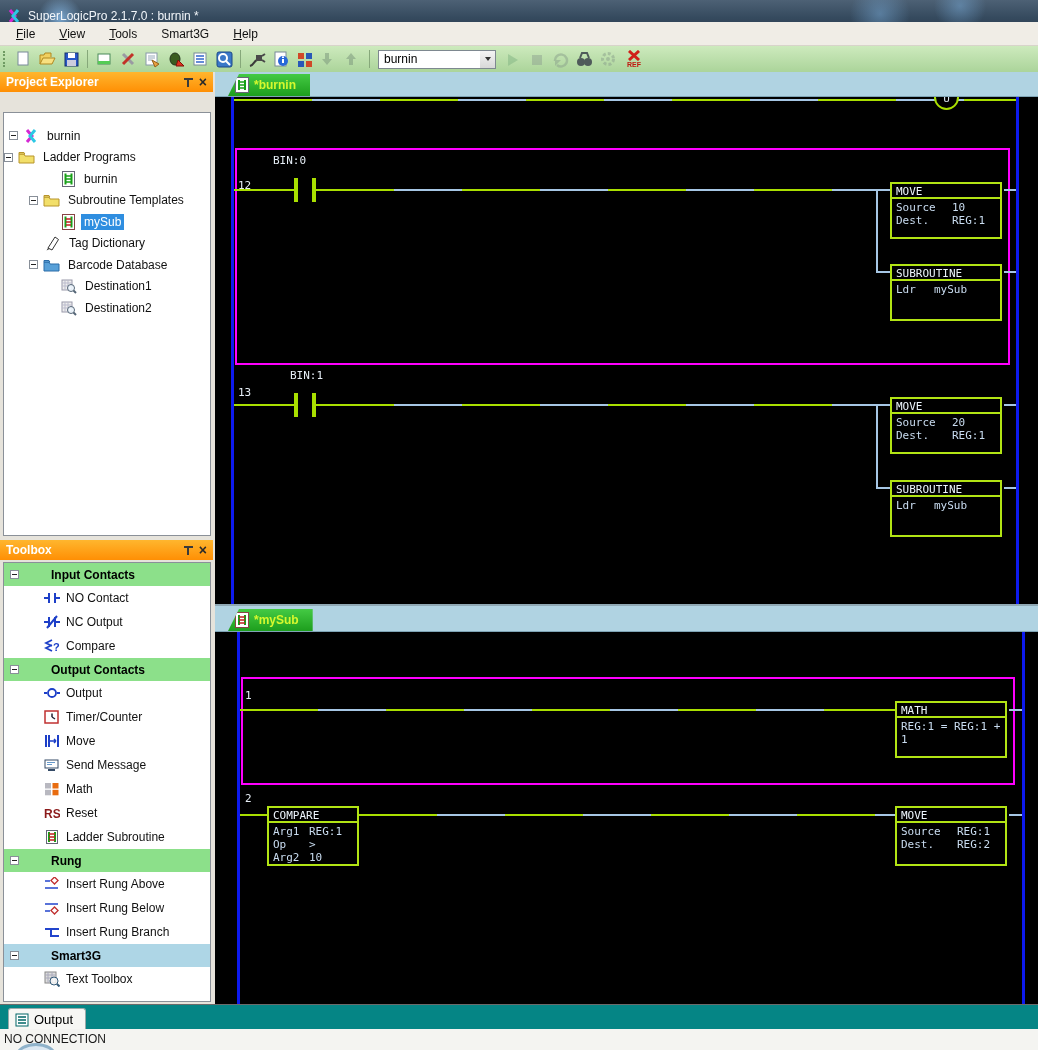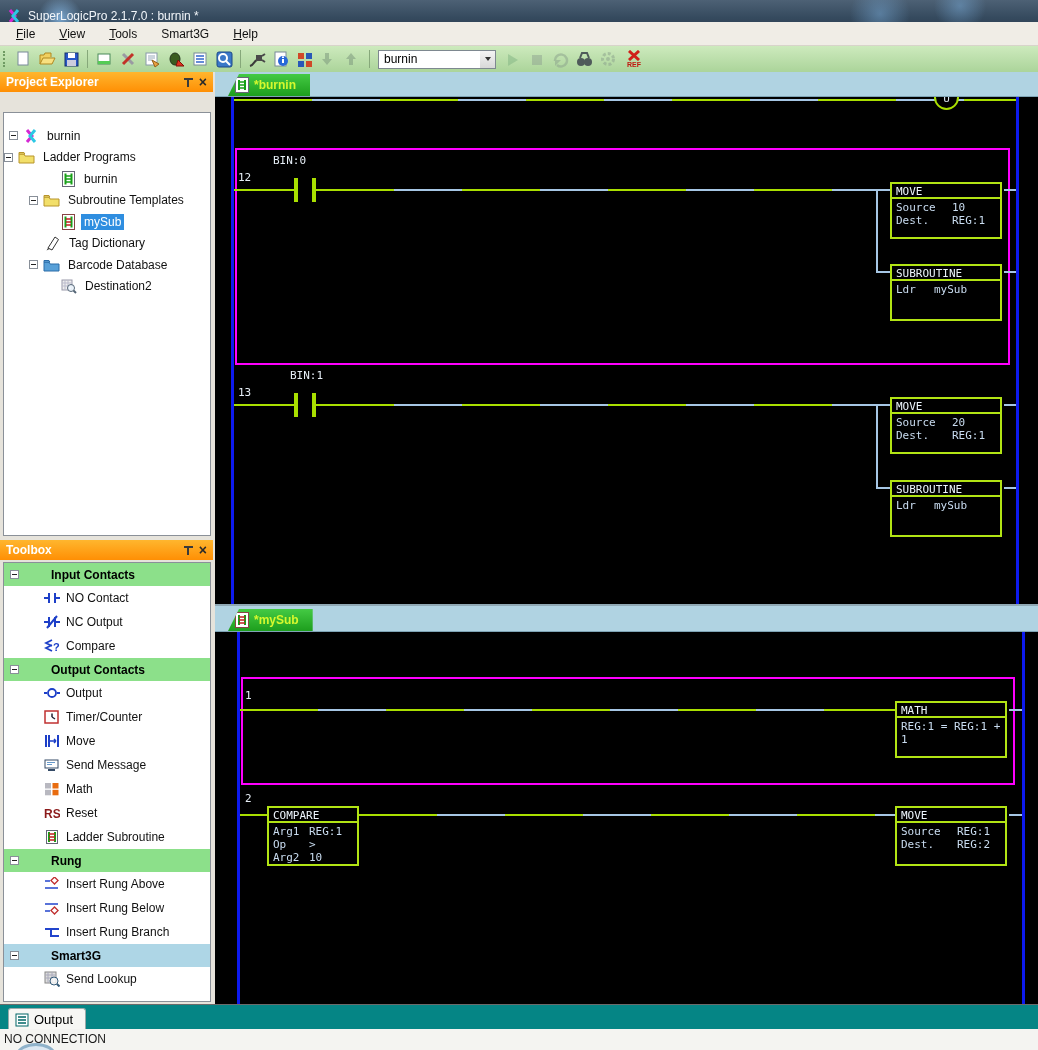--- a/index.html
+++ b/index.html
@@ -312,20 +312,29 @@
           </svg>
         <span class="tlabel">Barcode Database</span>
       </div>
       <div class="trow" style="padding-left:57px">
         <svg width="16" height="16">
             <rect x="1" y="2" width="10" height="10" fill="#eee" stroke="#99a"></rect>
             <path d="M1 5h10M1 8h10M4 2v10M7 2v10" stroke="#bbc"></path>
             <circle cx="10" cy="10" r="3.5" fill="rgba(240,248,255,.85)" stroke="#567"></circle>
             <path d="M12.5 12.5L15 15" stroke="#567" stroke-width="2"></path>
           </svg>
+        <span class="tlabel">Destination1</span>
+      </div>
+      <div class="trow" style="padding-left:57px">
+        <svg width="16" height="16">
+            <rect x="1" y="2" width="10" height="10" fill="#eee" stroke="#99a"></rect>
+            <path d="M1 5h10M1 8h10M4 2v10M7 2v10" stroke="#bbc"></path>
+            <circle cx="10" cy="10" r="3.5" fill="rgba(240,248,255,.85)" stroke="#567"></circle>
+            <path d="M12.5 12.5L15 15" stroke="#567" stroke-width="2"></path>
+          </svg>
         <span class="tlabel">Destination2</span>
       </div>
     </div>
 
     <div class="ph" style="top:468px">
       <span class="pt">Toolbox</span>
       <span class="pin"></span>
       <span class="pclose">×</span>
     </div>
 
@@ -442,21 +451,21 @@
         <span class="xb"></span>
         <span class="hl">Smart3G</span>
       </div>
       <div class="tbx-i">
         <svg width="16" height="16">
             <rect x="1" y="1" width="11" height="11" fill="#ddd" stroke="#888"></rect>
             <path d="M1 4h11M1 7h11M4 1v11M8 1v11" stroke="#aab"></path>
             <circle cx="10" cy="10" r="4" fill="rgba(255,255,255,.75)" stroke="#345a78"></circle>
             <path d="M13 13l2.5 2.5" stroke="#345a78" stroke-width="2"></path>
           </svg>
-        <span>Send Lookup</span>
+        <span>Text Toolbox</span>
       </div>
     </div>
   </div>
 
   <div class="tabbar" style="top:72px;height:25px">
     <div class="tab">
       <svg width="14" height="16">
           <rect x=".5" y=".5" width="13" height="15" fill="#fff" stroke="#667"></rect>
           <path d="M4 3v10M10 3v10" stroke="#18a018" stroke-width="2"></path>
           <path d="M4 5h6M4 8h6M4 11h6" stroke="#18a018" stroke-width="1.5"></path>
@@ -468,21 +477,21 @@
   <div class="canvas" style="top:97px;height:507px">
     <div class="rail" style="left:16px"></div>
     <div class="rail" style="left:801px"></div>
 
     <div class="wire" style="left:19px;top:2px;width:782px"></div>
     <div class="ucoil" style="left:719px;top:-12px">
         <span>U</span>
       </div>
 
     <div class="selbox" style="left:20px;top:51px;width:775px;height:217px"></div>
-    <div class="rnum" style="left:23px;top:74px">12</div>
+    <div class="rnum" style="left:23px;top:82px">12</div>
     <div class="wire" style="left:19px;top:92px;width:62px"></div>
     <div class="wire" style="left:101px;top:92px;width:574px"></div>
     <div class="hline" style="left:789px;top:92px;width:12px"></div>
     <div class="clabel" style="left:58px;top:57px">BIN:0</div>
     <div class="cbar" style="left:79px;top:81px"></div>
     <div class="cbar" style="left:97px;top:81px"></div>
     <div class="vline" style="left:661px;top:92px;height:84px"></div>
     <div class="hline" style="left:661px;top:174px;width:14px"></div>
     <div class="lblock" style="left:675px;top:85px;width:112px;height:57px">
       <div class="t">MOVE</div>

